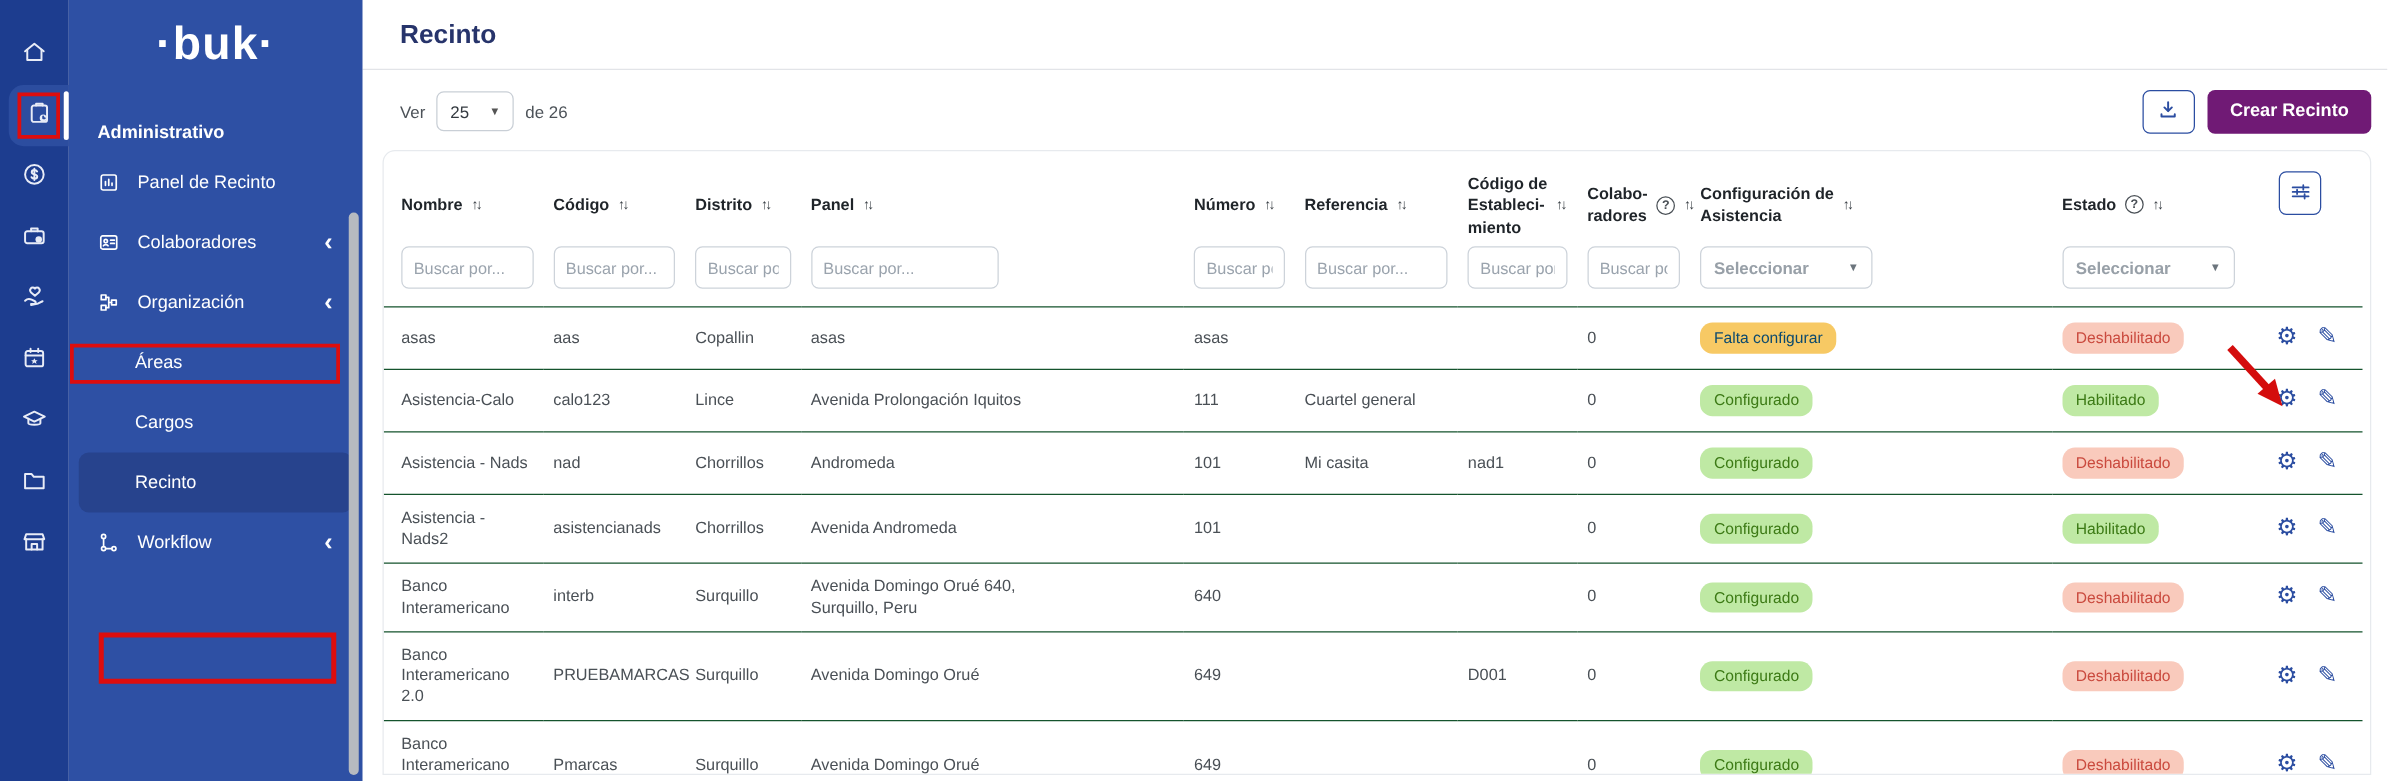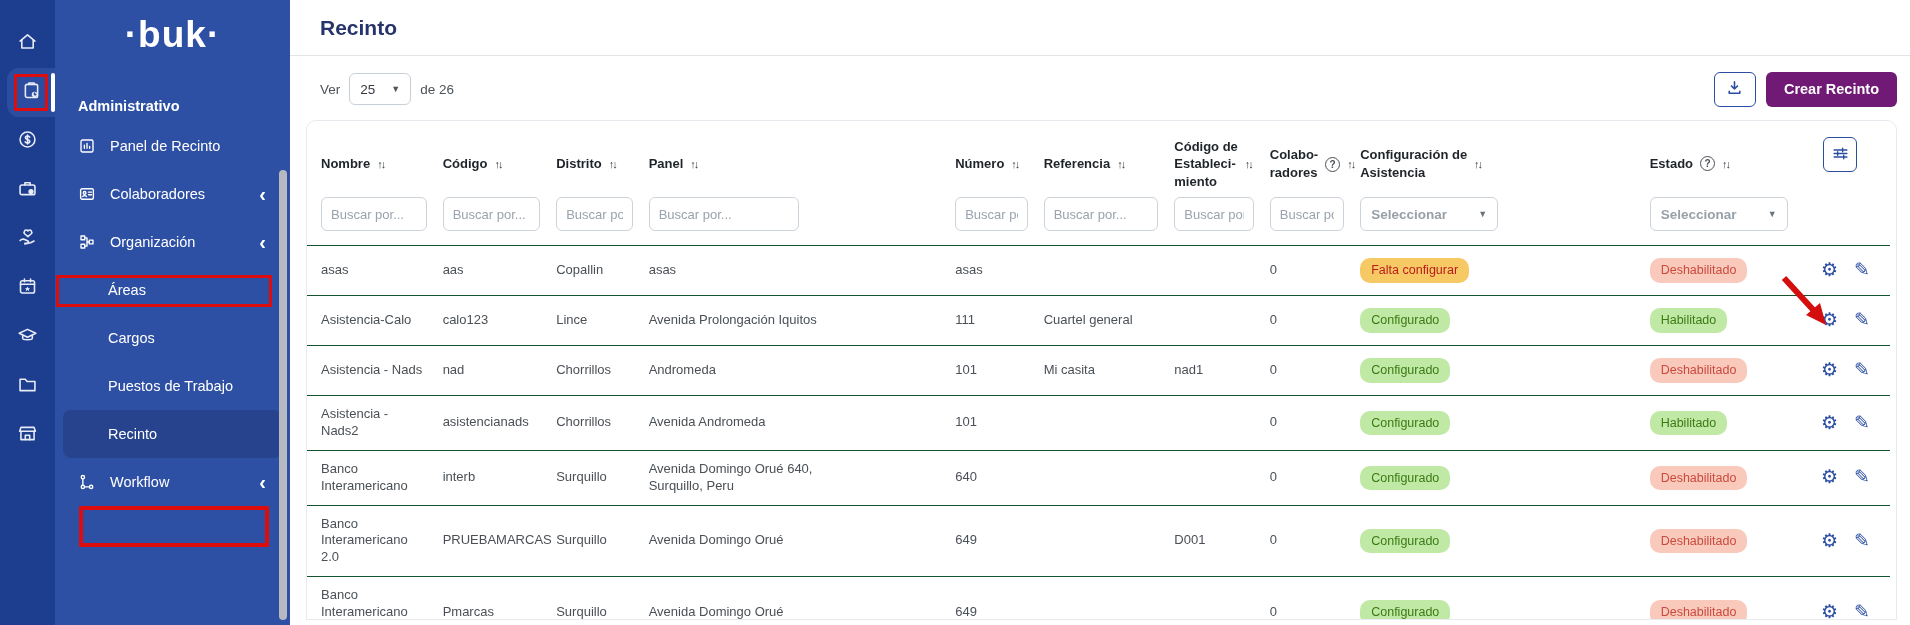--- a/index.html
+++ b/index.html
@@ -200,23 +200,20 @@
         </span>
         <span class="mi-label">Organización</span>
         <span class="chevron">‹</span>
       </div>
       <div class="menu-item sub">
         <span class="mi-label">Áreas</span>
       </div>
       <div class="menu-item sub">
         <span class="mi-label">Cargos</span>
       </div>
-      <div class="menu-item sub">
-        <span class="mi-label">Puestos de Trabajo</span>
-      </div>
       <div class="menu-item sub active">
         <span class="mi-label">Recinto</span>
       </div>
       <div class="menu-item">
         <span class="mi-icon">
           <svg viewBox="0 0 24 24" fill="none" stroke="currentColor" stroke-width="1.8" stroke-linecap="round" stroke-linejoin="round">
             <circle cx="6.5" cy="5.5" r="2.2"></circle>
             <circle cx="6.5" cy="18.5" r="2.2"></circle>
             <circle cx="17.5" cy="18.5" r="2.2"></circle>
             <path d="M6.5 7.7v8.6M8.7 18.5h6.6"></path>
@@ -388,21 +385,21 @@
             </td>
             <td>
               <div></div>
             </td>
             <td>
               <div></div>
             </td>
             <td>
               <div>0</div>
             </td>
-            <td><span class="badge" style="background: rgb(247, 201, 100); color: #b91c1c;">Falta configurar</span></td>
+            <td><span class="badge" style="background: rgb(247, 201, 100); color: #0c4a6e;">Falta configurar</span></td>
             <td><span class="badge" style="background: rgb(249, 202, 188); color: rgb(202, 74, 62);">Deshabilitado</span></td>
             <td class="actions-cell"><span class="row-icon">⚙</span><span class="row-icon">✎</span></td>
           </tr>
           <tr>
             <td>
               <div>Asistencia-Calo</div>
             </td>
             <td>
               <div>calo123</div>
             </td>

